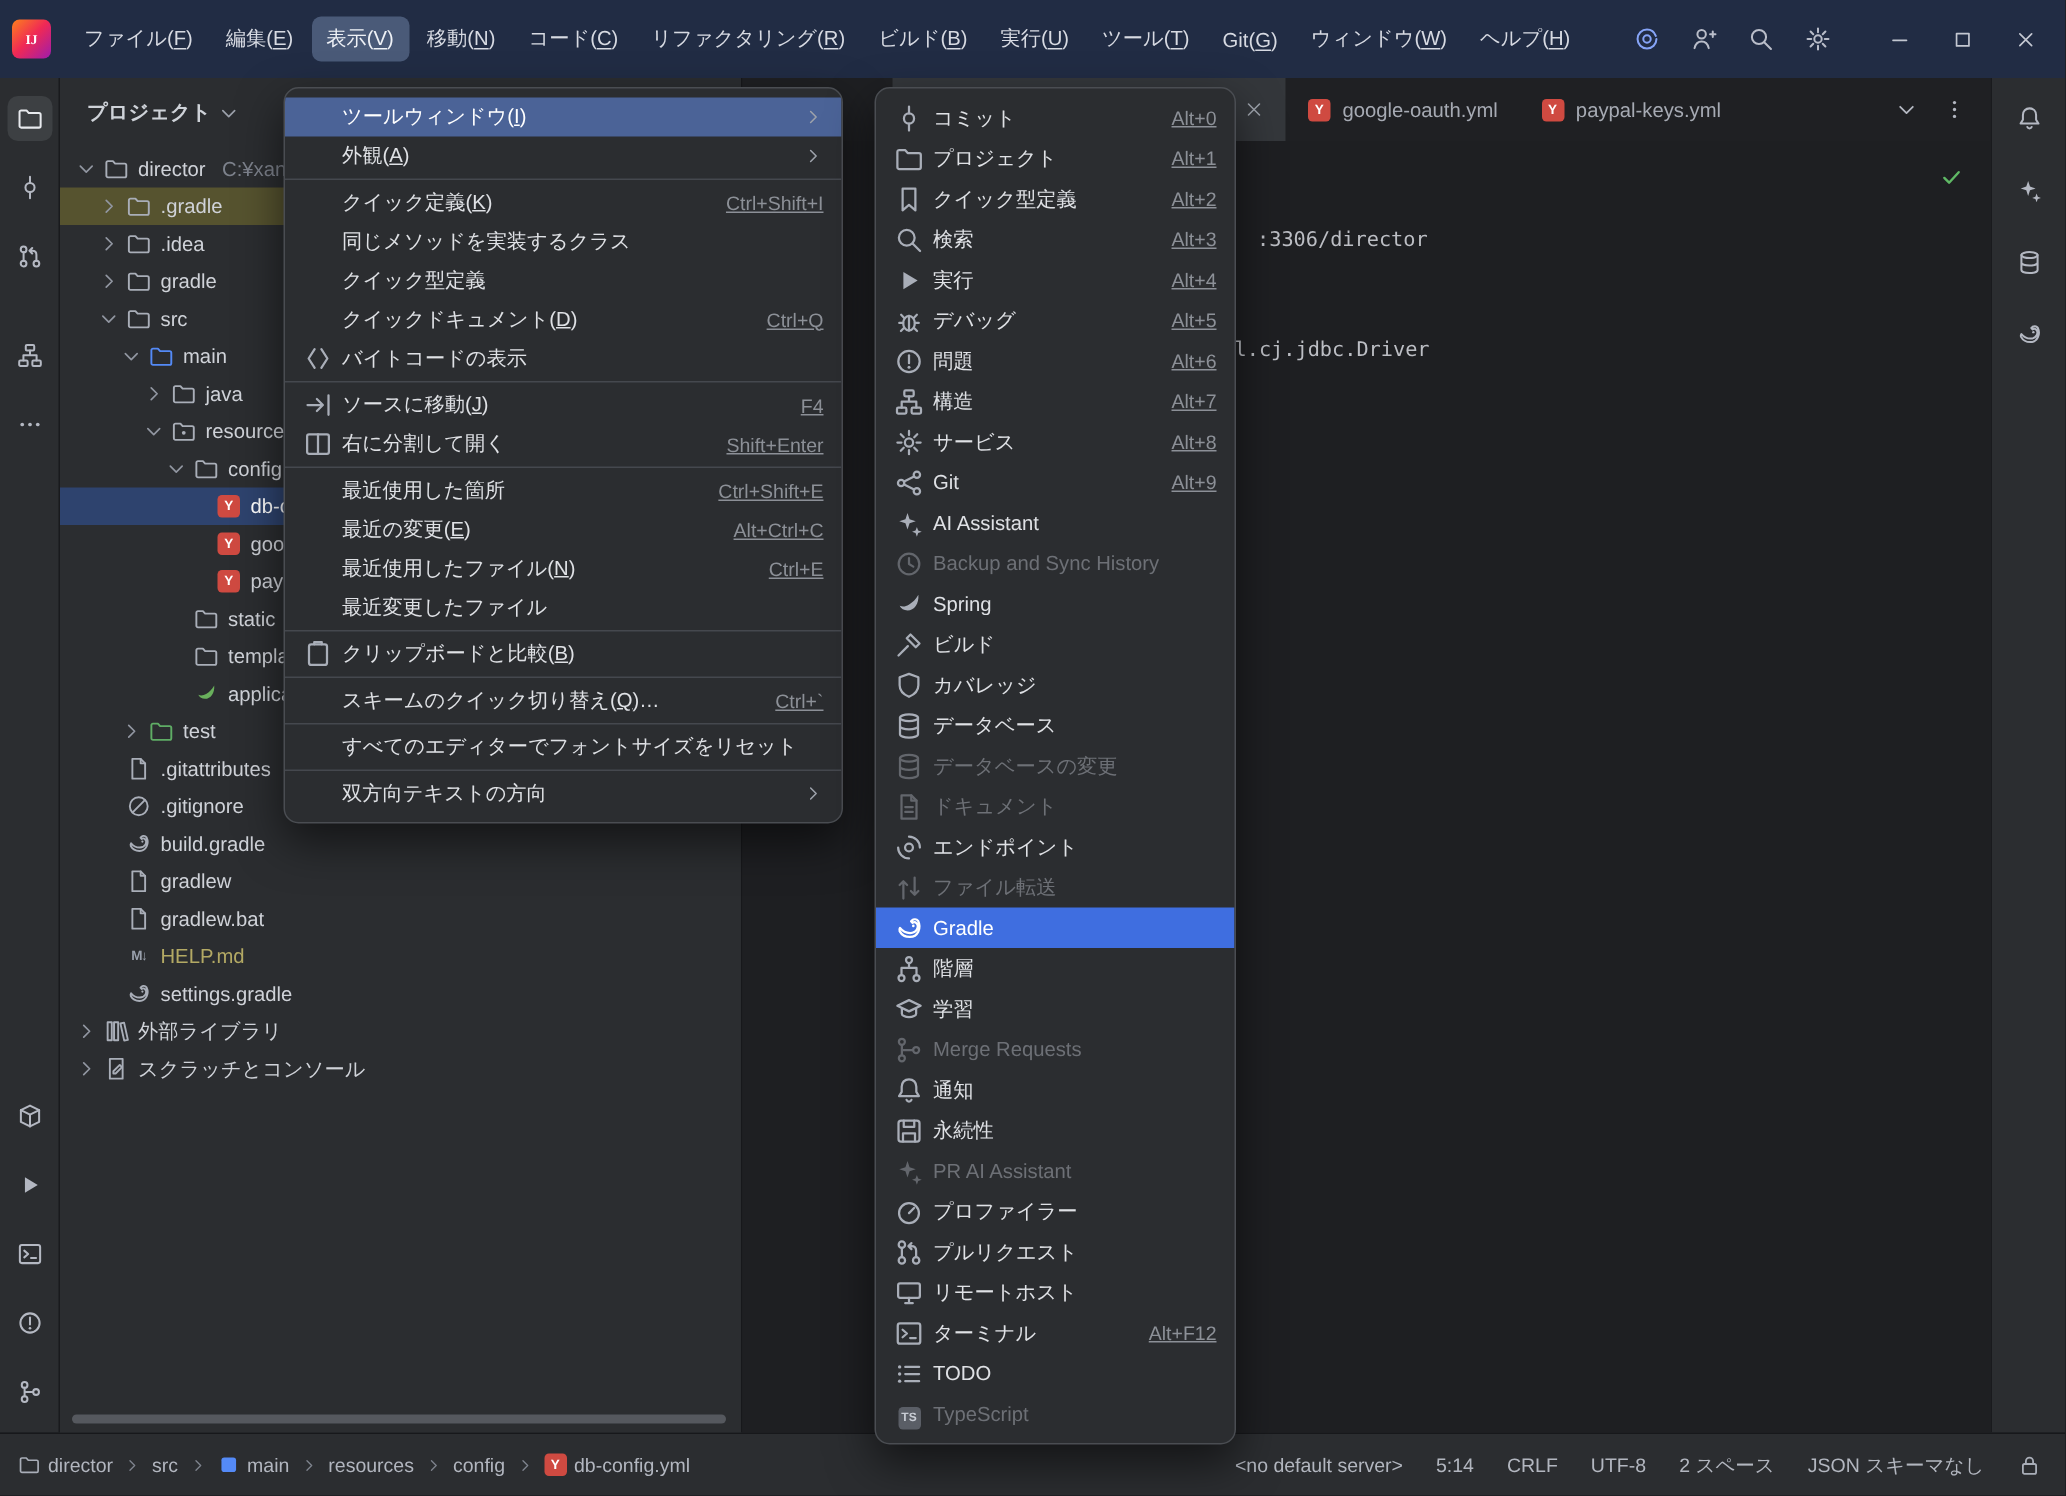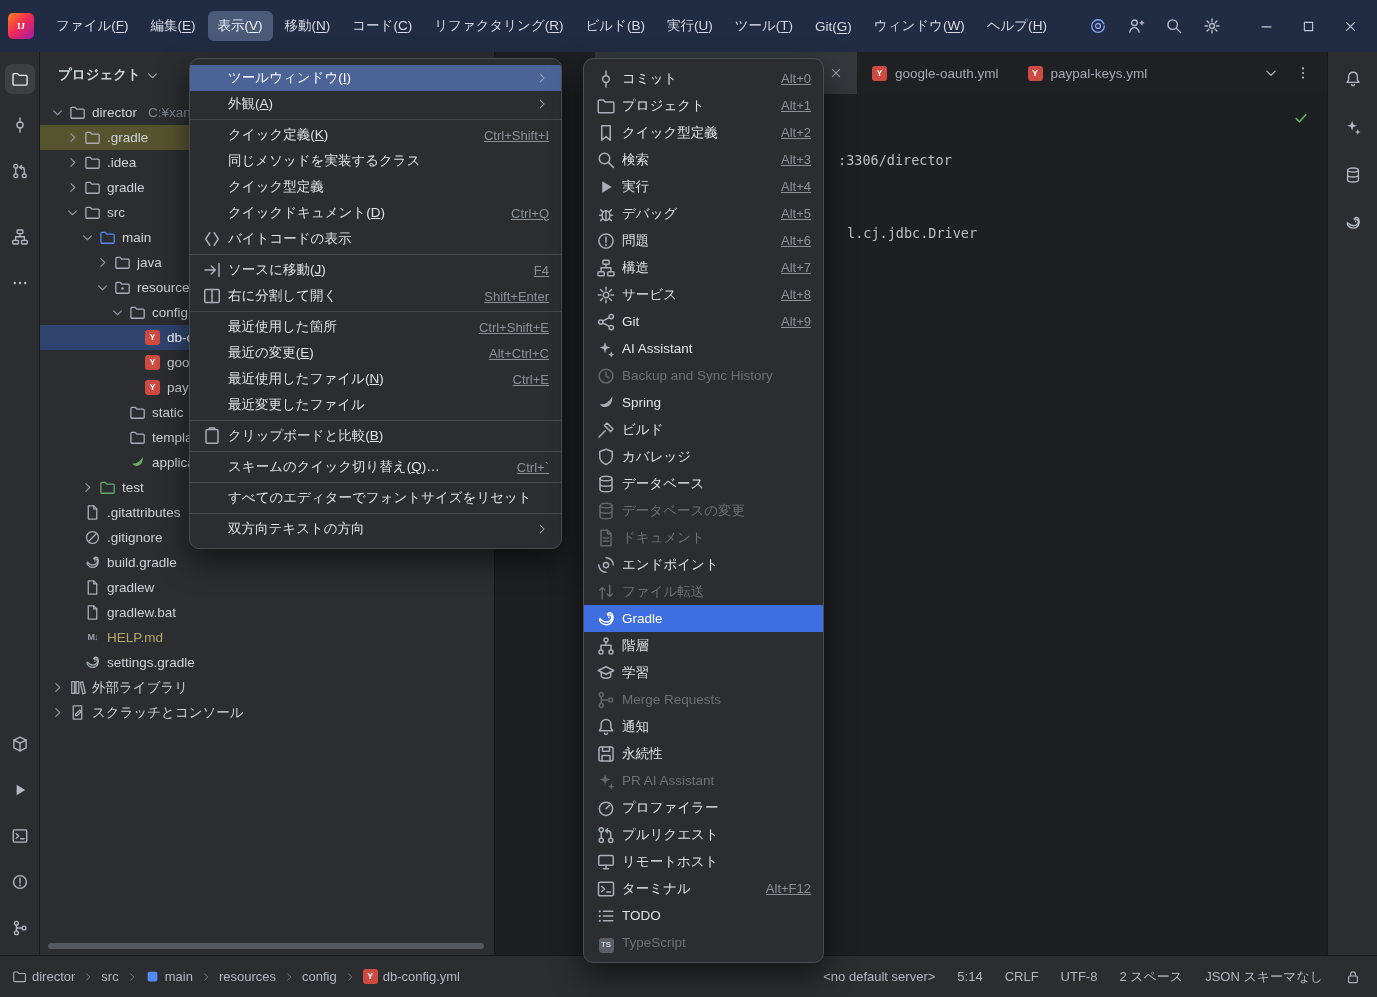--- a/index.html
+++ b/index.html
@@ -603,21 +603,21 @@
             </span>
           </div>
         </div>
       <div class="editor">
         <span class="ok-check">
             <svg viewBox="0 0 16 16">
               <path d="M3.2 8.6l3.2 3.2 6.4-7" stroke-width="1.6"></path>
             </svg>
           </span>
       <div class="code-frag" style="left: 343px; top: 58px;">:3306/director</div>
-          <div class="code-frag" style="left: 352px; top: 131px;">l.cj.jdbc.Driver</div>
+          <div class="code-frag" style="left: 328px; top: 131px;">l.cj.jdbc.Driver</div>
         </div>
     </div>
 
     <div class="rail rail-right">
         <div class="rail-btn">
           <span class="g">
             <svg viewBox="0 0 16 16">
               <path d="M8 2c2.3 0 3.9 1.7 3.9 4v2.7l1.4 2.3H2.7l1.4-2.3V6c0-2.3 1.6-4 3.9-4z"></path>
               <path d="M6.7 13a1.4 1.4 0 0 0 2.6 0"></path>
             </svg>

